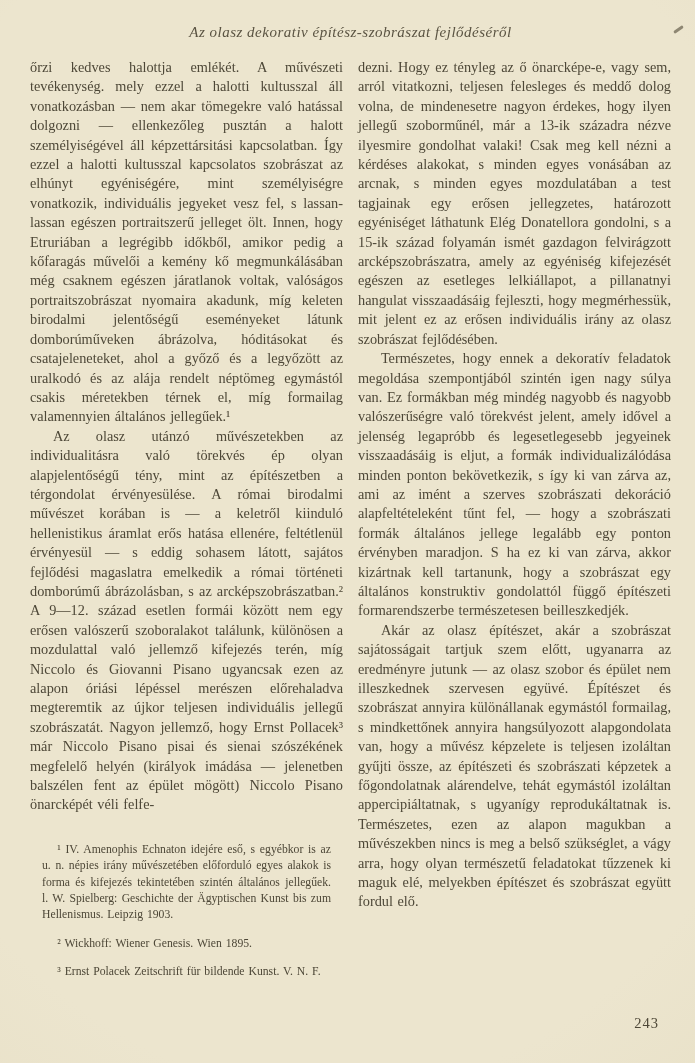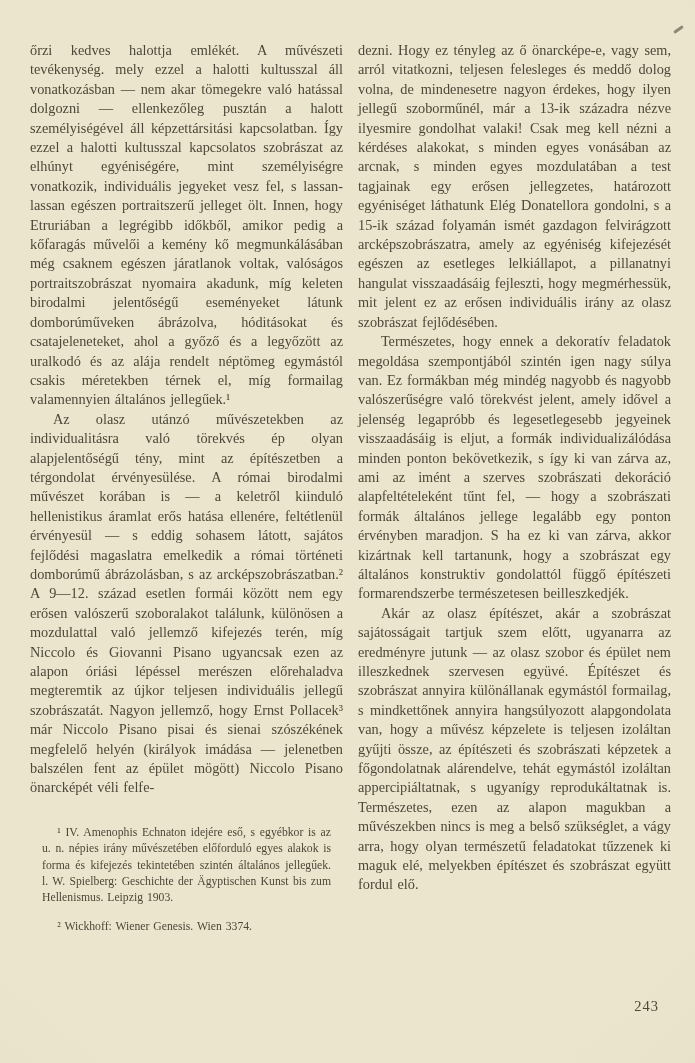--- a/index.html
+++ b/index.html
@@ -79,30 +79,32 @@
     color: #4d4737;
     margin-left: 48px;
   }
 </style>
 </head>
 <body>
 
 <div class="page">
   <div class="scan-mark"></div>
 
+  <div class="header-title">Az olasz dekorativ építész-szobrászat fejlődéséről</div>
 
   <div class="columns">
 
     <div class="col">
       <p class="para">őrzi kedves halottja emlékét. A művészeti tevékenység. mely ezzel a halotti kultusszal áll vonatkozásban — nem akar tömegekre való hatással dolgozni — ellenkezőleg pusztán a halott személyiségével áll képzettársitási kapcsolatban. Így ezzel a halotti kultusszal kapcsolatos szobrászat az elhúnyt egyéniségére, mint személyiségre vonatkozik, individuális jegyeket vesz fel, s lassan-lassan egészen portraitszerű jelleget ölt. Innen, hogy Etruriában a legrégibb időkből, amikor pedig a kőfaragás művelői a kemény kő megmunkálásában még csaknem egészen járatlanok voltak, valóságos portraitszobrászat nyomaira akadunk, míg keleten birodalmi jelentőségű eseményeket látunk domborúműveken ábrázolva, hóditásokat és csatajeleneteket, ahol a győző és a legyőzött az uralkodó és az alája rendelt néptömeg egymástól csakis méretekben térnek el, míg formailag valamennyien általános jellegűek.¹</p>
       <p class="para indent">Az olasz utánzó művészetekben az individualitásra való törekvés ép olyan alapjelentőségű tény, mint az építészetben a térgondolat érvényesülése. A római birodalmi művészet korában is — a keletről kiinduló hellenistikus áramlat erős hatása ellenére, feltétlenül érvényesül — s eddig sohasem látott, sajátos fejlődési magaslatra emelkedik a római történeti domborúmű ábrázolásban, s az arcképszobrászatban.² A 9—12. század esetlen formái között nem egy erősen valószerű szoboralakot találunk, különösen a mozdulattal való jellemző kifejezés terén, míg Niccolo és Giovanni Pisano ugyancsak ezen az alapon óriási lépéssel merészen előrehaladva megteremtik az újkor teljesen individuális jellegű szobrászatát. Nagyon jellemző, hogy Ernst Pollacek³ már Niccolo Pisano pisai és sienai szószékének megfelelő helyén (királyok imádása — jelenetben balszélen fent az épület mögött) Niccolo Pisano önarcképét véli felfe-</p>
 
       <div class="footnotes">
         <p class="footnote">¹ IV. Amenophis Echnaton idejére eső, s egyébkor is az u. n. népies irány művészetében előforduló egyes alakok is forma és kifejezés tekintetében szintén általános jellegűek. l. W. Spielberg: Geschichte der Ägyptischen Kunst bis zum Hellenismus. Leipzig 1903.</p>
-        <p class="footnote">² Wickhoff: Wiener Genesis. Wien 3374.</p>
+        <p class="footnote">² Wickhoff: Wiener Genesis. Wien 1895.</p>
+        <p class="footnote">³ Ernst Polacek Zeitschrift für bildende Kunst. V. N. F.</p>
       </div>
     </div>
 
     <div class="col">
       <p class="para">dezni. Hogy ez tényleg az ő önarcképe-e, vagy sem, arról vitatkozni, teljesen felesleges és meddő dolog volna, de mindenesetre nagyon érdekes, hogy ilyen jellegű szoborműnél, már a 13-ik századra nézve ilyesmire gondolhat valaki! Csak meg kell nézni a kérdéses alakokat, s minden egyes vonásában az arcnak, s minden egyes mozdulatában a test tagjainak egy erősen jellegzetes, határozott egyéniséget láthatunk Elég Donatellora gondolni, s a 15-ik század folyamán ismét gazdagon felvirágzott arcképszobrászatra, amely az egyéniség kifejezését egészen az esetleges lelkiállapot, a pillanatnyi hangulat visszaadásáig fejleszti, hogy megmérhessük, mit jelent ez az erősen individuális irány az olasz szobrászat fejlődésében.</p>
       <p class="para indent">Természetes, hogy ennek a dekoratív feladatok megoldása szempontjából szintén igen nagy súlya van. Ez formákban még mindég nagyobb és nagyobb valószerűségre való törekvést jelent, amely idővel a jelenség legapróbb és legesetlegesebb jegyeinek visszaadásáig is eljut, a formák individualizálódása minden ponton bekövetkezik, s így ki van zárva az, ami az imént a szerves szobrászati dekoráció alapfeltételeként tűnt fel, — hogy a szobrászati formák általános jellege legalább egy ponton érvényben maradjon. S ha ez ki van zárva, akkor kizártnak kell tartanunk, hogy a szobrászat egy általános konstruktiv gondolattól függő építészeti formarendszerbe természetesen beilleszkedjék.</p>
       <p class="para indent">Akár az olasz építészet, akár a szobrászat sajátosságait tartjuk szem előtt, ugyanarra az eredményre jutunk — az olasz szobor és épület nem illeszkednek szervesen együvé. Építészet és szobrászat annyira különállanak egymástól formailag, s mindkettőnek annyira hangsúlyozott alapgondolata van, hogy a művész képzelete is teljesen izoláltan gyűjti össze, az építészeti és szobrászati képzetek a főgondolatnak alárendelve, tehát egymástól izoláltan appercipiáltatnak, s ugyanígy reprodukáltatnak is. Természetes, ezen az alapon magukban a művészekben nincs is meg a belső szükséglet, a vágy arra, hogy olyan természetű feladatokat tűzzenek ki maguk elé, melyekben építészet és szobrászat együtt fordul elő.</p>
 
       <div class="page-number">243</div>
     </div>

